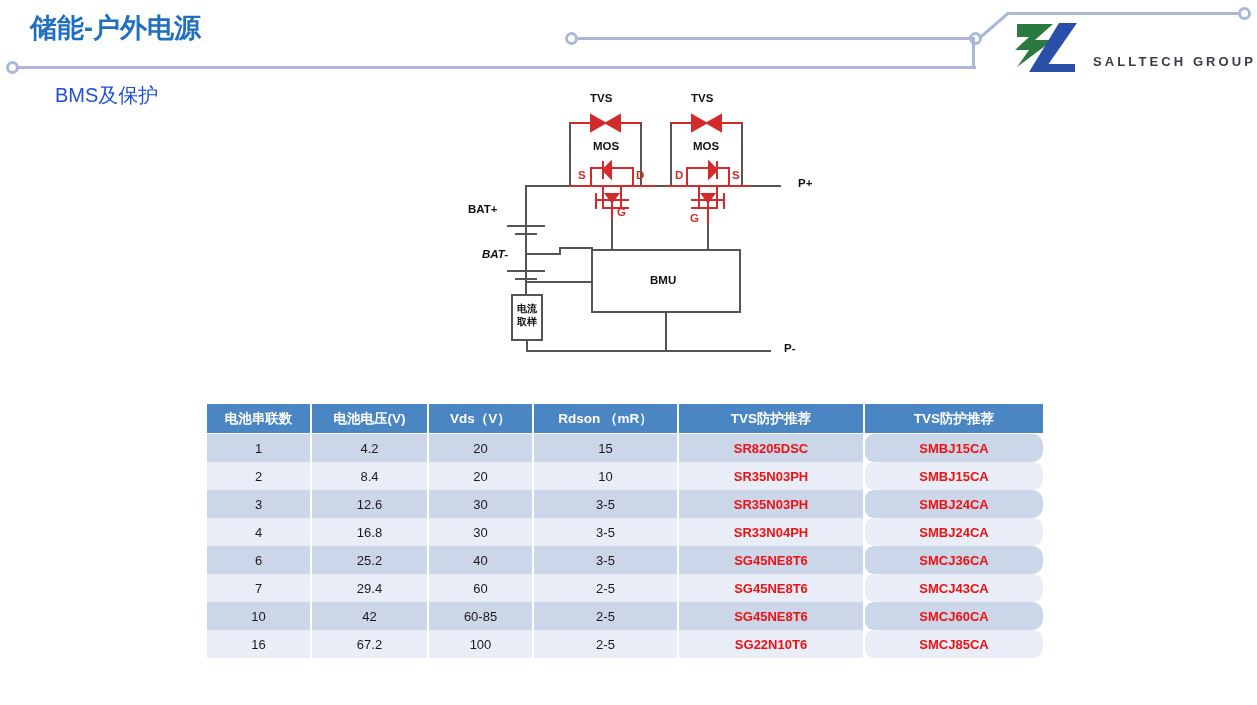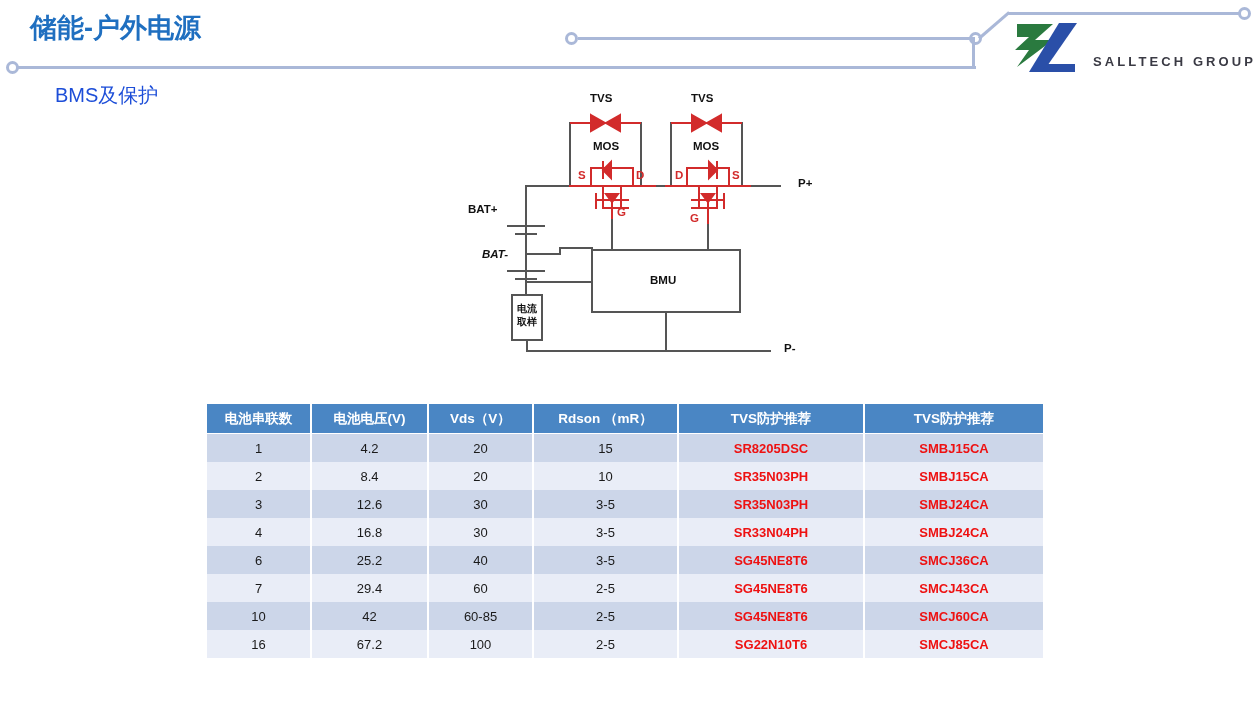--- a/index.html
+++ b/index.html
@@ -147,21 +147,21 @@
   }
   #spec-table th:last-child { border-right: none; }
   #spec-table td {
     height: 28px;
     padding: 0;
     text-align: center;
     border-right: 2px solid #ffffff;
     color: #1a1a1a;
     font-size: 13px;
   }
-  #spec-table td:last-child { border-right: none; }
+  #spec-table td:last-child { border-right: none; border-radius: 11px; }
   #spec-table tbody tr:nth-child(odd)  td { background: #ccd6e9; }
   #spec-table tbody tr:nth-child(even) td { background: #e9edf7; }
   #spec-table td.part {
     color: #ee1111;
     font-weight: bold;
     font-size: 13px;
   }
 </style>
 </head>
 <body>

